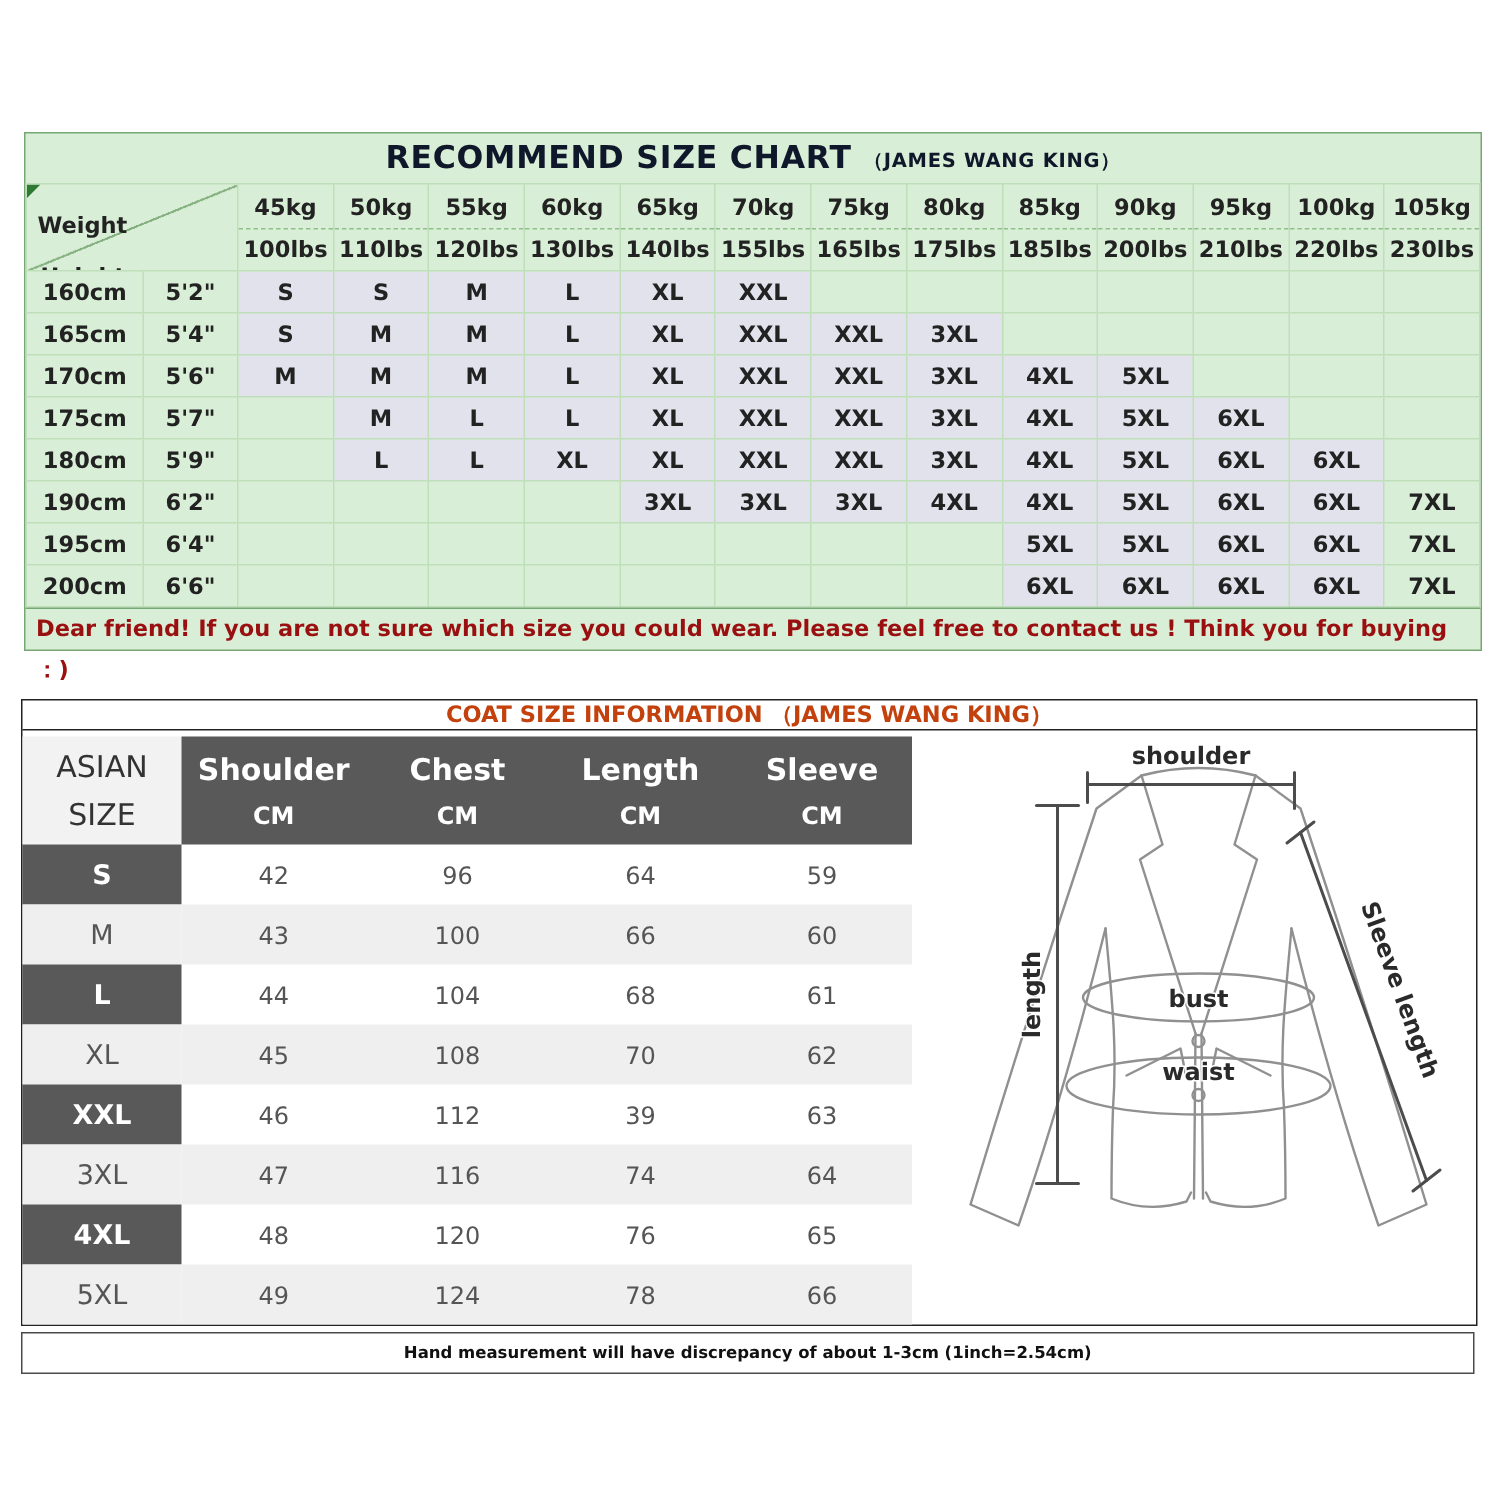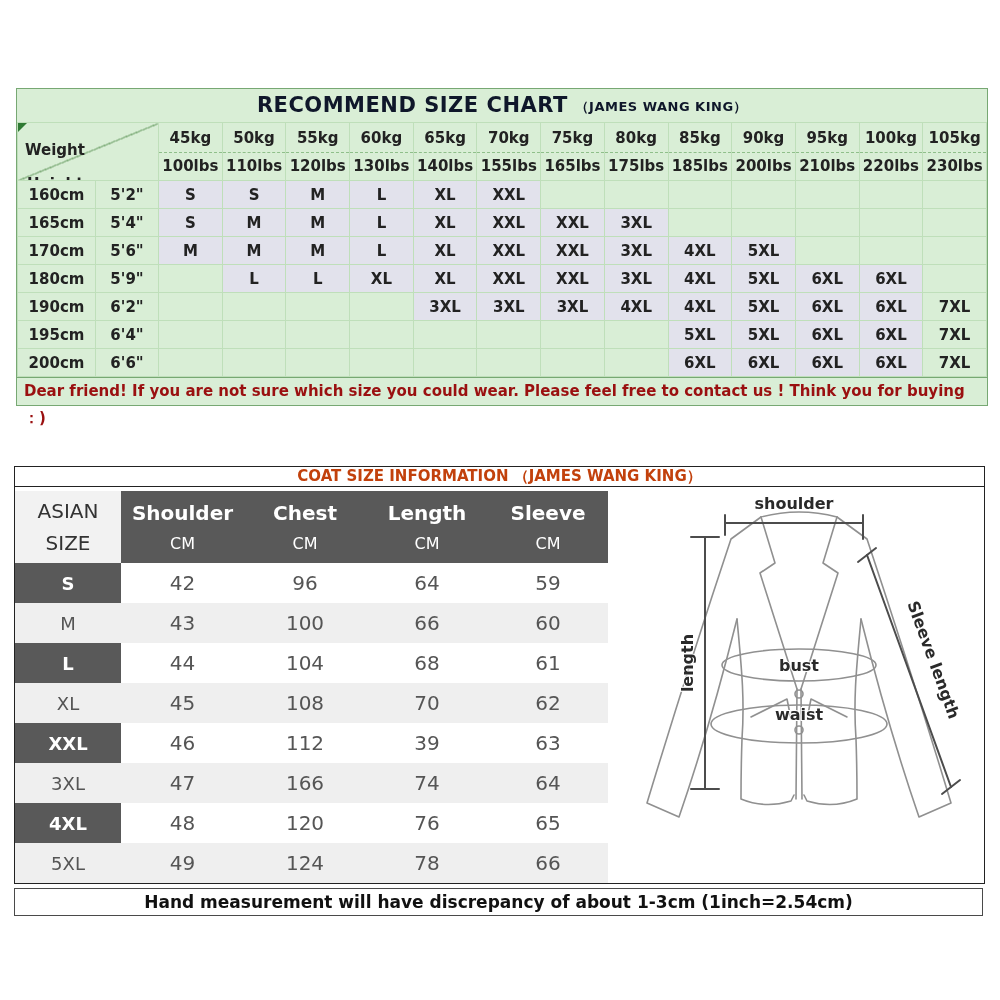--- a/index.html
+++ b/index.html
@@ -38,33 +38,33 @@
   .coat-box{position:absolute;left:14px;top:466px;width:969px;height:416px;
             border:1px solid #222;background:#fff;}
   .coat-title{height:19px;line-height:18px;overflow:hidden;text-align:center;
               font-weight:bold;font-size:15px;color:#c2410c;border-bottom:1px solid #222;}
 
   table.asian{position:absolute;left:0;top:24px;border-collapse:collapse;table-layout:fixed;width:593px;}
   table.asian td{text-align:center;padding:0;}
   td.a-corner{background:var(--header_light,#f2f2f2);height:72px;font-size:20px;color:#333;line-height:1.6;}
   td.a-head{background:var(--header_dark,#595959);color:#fff;height:72px;}
   td.a-head .mname{font-size:20px;font-weight:bold;line-height:34px;}
-  td.a-head .munit{font-size:16px;font-weight:normal;line-height:28px;}
-  tr.a-row td{height:40px;font-size:20px;color:var(--num_gray,#555);}
+  td.a-head .munit{font-size:16px;font-weight:bold;line-height:28px;}
+  tr.a-row td{height:40px;font-size:16px;color:var(--num_gray,#555);}
   tr.a-row.dark td.a-label{background:var(--header_dark,#595959);color:#fff;font-weight:bold;font-size:18px;}
   tr.a-row.lite td{background:var(--row_alt,#efefef);}
   tr.a-row td.a-label{font-size:18px;}
 
   .jacket-svg{position:absolute;left:598px;top:20px;}
   .jacket-svg text{font-family:"DejaVu Sans","Liberation Sans",sans-serif;font-weight:bold;
                    font-size:16px;fill:#2a2a2a;paint-order:stroke;stroke:#ffffff;stroke-width:2px;}
 
   
   .footer{position:absolute;left:14px;top:888px;width:967px;height:26px;line-height:26px;
-          border:1px solid #4a4a4a;text-align:center;font-weight:bold;font-size:17px;color:#111;}
+          border:1px solid #4a4a4a;text-align:center;font-weight:bold;font-size:11px;color:#111;}
 </style>
 </head>
 <body>
 
 <div class="page">
 
   <section class="sec-green">
     <div class="gt-title">
       <span>RECOMMEND SIZE CHART</span>
       <span class="t-small">（JAMES WANG KING）</span>
@@ -187,20 +187,37 @@
             <td class="size filled">M</td>
             <td class="size filled">M</td>
             <td class="size filled">L</td>
             <td class="size filled">XL</td>
             <td class="size filled">XXL</td>
             <td class="size filled">XXL</td>
             <td class="size filled">3XL</td>
             <td class="size filled">4XL</td>
             <td class="size filled">5XL</td>
             <td class="size"></td>
+            <td class="size"></td>
+            <td class="size"></td>
+          </tr>
+          <tr class="body-row">
+            <td class="hcm">175cm</td>
+            <td class="hft">5'7"</td>
+            <td class="size"></td>
+            <td class="size filled">M</td>
+            <td class="size filled">L</td>
+            <td class="size filled">L</td>
+            <td class="size filled">XL</td>
+            <td class="size filled">XXL</td>
+            <td class="size filled">XXL</td>
+            <td class="size filled">3XL</td>
+            <td class="size filled">4XL</td>
+            <td class="size filled">5XL</td>
+            <td class="size filled">6XL</td>
             <td class="size"></td>
             <td class="size"></td>
           </tr>
           <tr class="body-row">
             <td class="hcm">180cm</td>
             <td class="hft">5'9"</td>
             <td class="size"></td>
             <td class="size filled">L</td>
             <td class="size filled">L</td>
             <td class="size filled">XL</td>
@@ -335,21 +352,21 @@
           <tr class="a-row dark">
             <td class="a-label">XXL</td>
             <td class="a-val">46</td>
             <td class="a-val">112</td>
             <td class="a-val">39</td>
             <td class="a-val">63</td>
           </tr>
           <tr class="a-row lite">
             <td class="a-label">3XL</td>
             <td class="a-val">47</td>
-            <td class="a-val">166</td>
+            <td class="a-val">116</td>
             <td class="a-val">74</td>
             <td class="a-val">64</td>
           </tr>
           <tr class="a-row dark">
             <td class="a-label">4XL</td>
             <td class="a-val">48</td>
             <td class="a-val">120</td>
             <td class="a-val">76</td>
             <td class="a-val">65</td>
           </tr>

